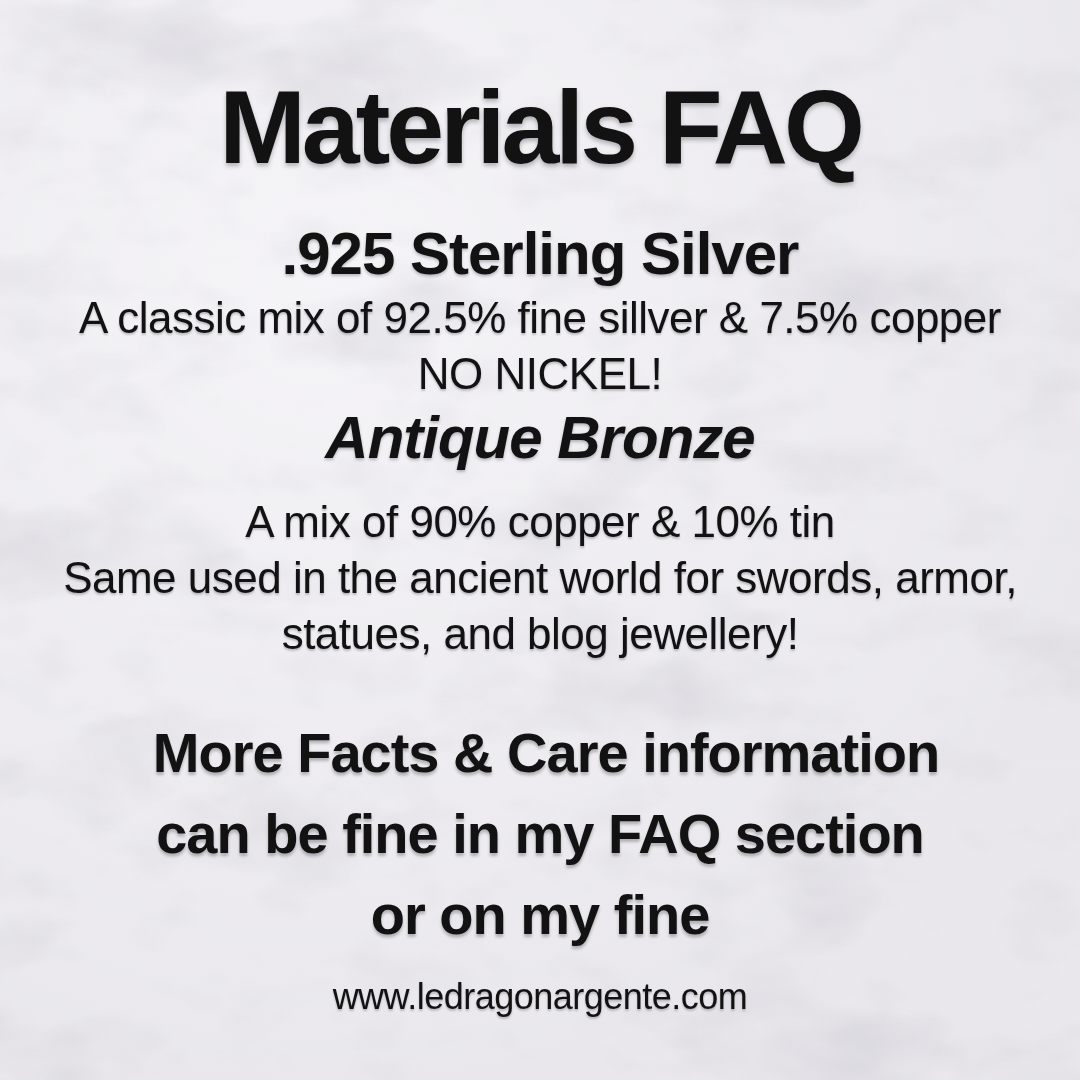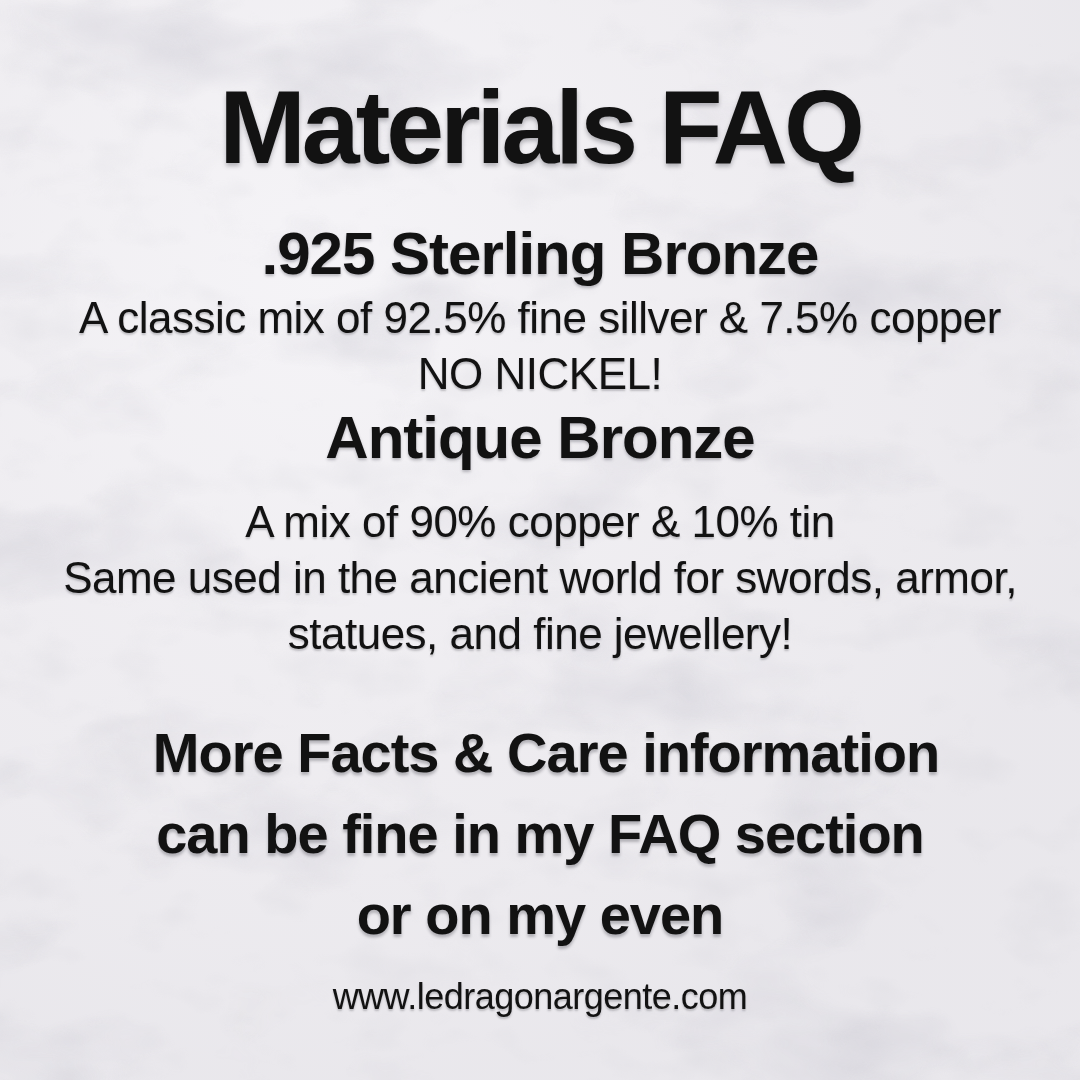--- a/index.html
+++ b/index.html
@@ -40,21 +40,21 @@
   }
   .section { display: contents; }
   .section-heading {
     font-size: 60px;
     line-height: 1.2;
     font-weight: 700;
     letter-spacing: -1px;
     text-shadow: 0 2px 3px rgba(60,60,70,0.32);
   }
   .heading-sterling { margin-top: 30px; }
-  .heading-bronze   { margin-top: 0px; }
+  .heading-bronze   { margin-top: 0px; font-style: italic; }
   .body-line {
     font-size: 44px;
     line-height: 56px;
     font-weight: 400;
     letter-spacing: -0.5px;
     text-shadow: 0 2px 2px rgba(60,60,70,0.28);
   }
   .bronze-first { margin-top: 20px; }
   .footer-line {
     font-size: 56px;
@@ -104,33 +104,33 @@
     <rect width="1080" height="1080" fill="url(#sheen)"></rect>
     <rect width="1080" height="1080" filter="url(#veinsLarge)" opacity="0.85"></rect>
     <rect width="1080" height="1080" filter="url(#veinsFine)" opacity="0.35"></rect>
   </svg>
 
   <div class="content">
 
     <h1 class="page-title">Materials FAQ</h1>
 
     <section class="section">
-      <h2 class="section-heading heading-sterling">.925 Sterling Bronze</h2>
+      <h2 class="section-heading heading-sterling">.925 Sterling Silver</h2>
       <div class="body-line">A classic mix of 92.5% fine sillver &amp; 7.5% copper</div>
       <div class="body-line">NO NICKEL!</div>
     </section>
 
     <section class="section">
       <h2 class="section-heading heading-bronze">Antique Bronze</h2>
       <div class="body-line bronze-first">A mix of 90% copper &amp; 10% tin</div>
       <div class="body-line">Same used in the ancient world for swords, armor,</div>
-      <div class="body-line">statues, and fine jewellery!</div>
+      <div class="body-line">statues, and blog jewellery!</div>
     </section>
 
     <footer class="section">
       <div class="footer-line footer-first">More Facts &amp; Care information</div>
       <div class="footer-line">can be fine in my FAQ section</div>
-      <div class="footer-line">or on my even</div>
+      <div class="footer-line">or on my fine</div>
       <div class="website-url">www.ledragonargente.com</div>
     </footer>
 
   </div>
 </div>
 
 </body></html>

